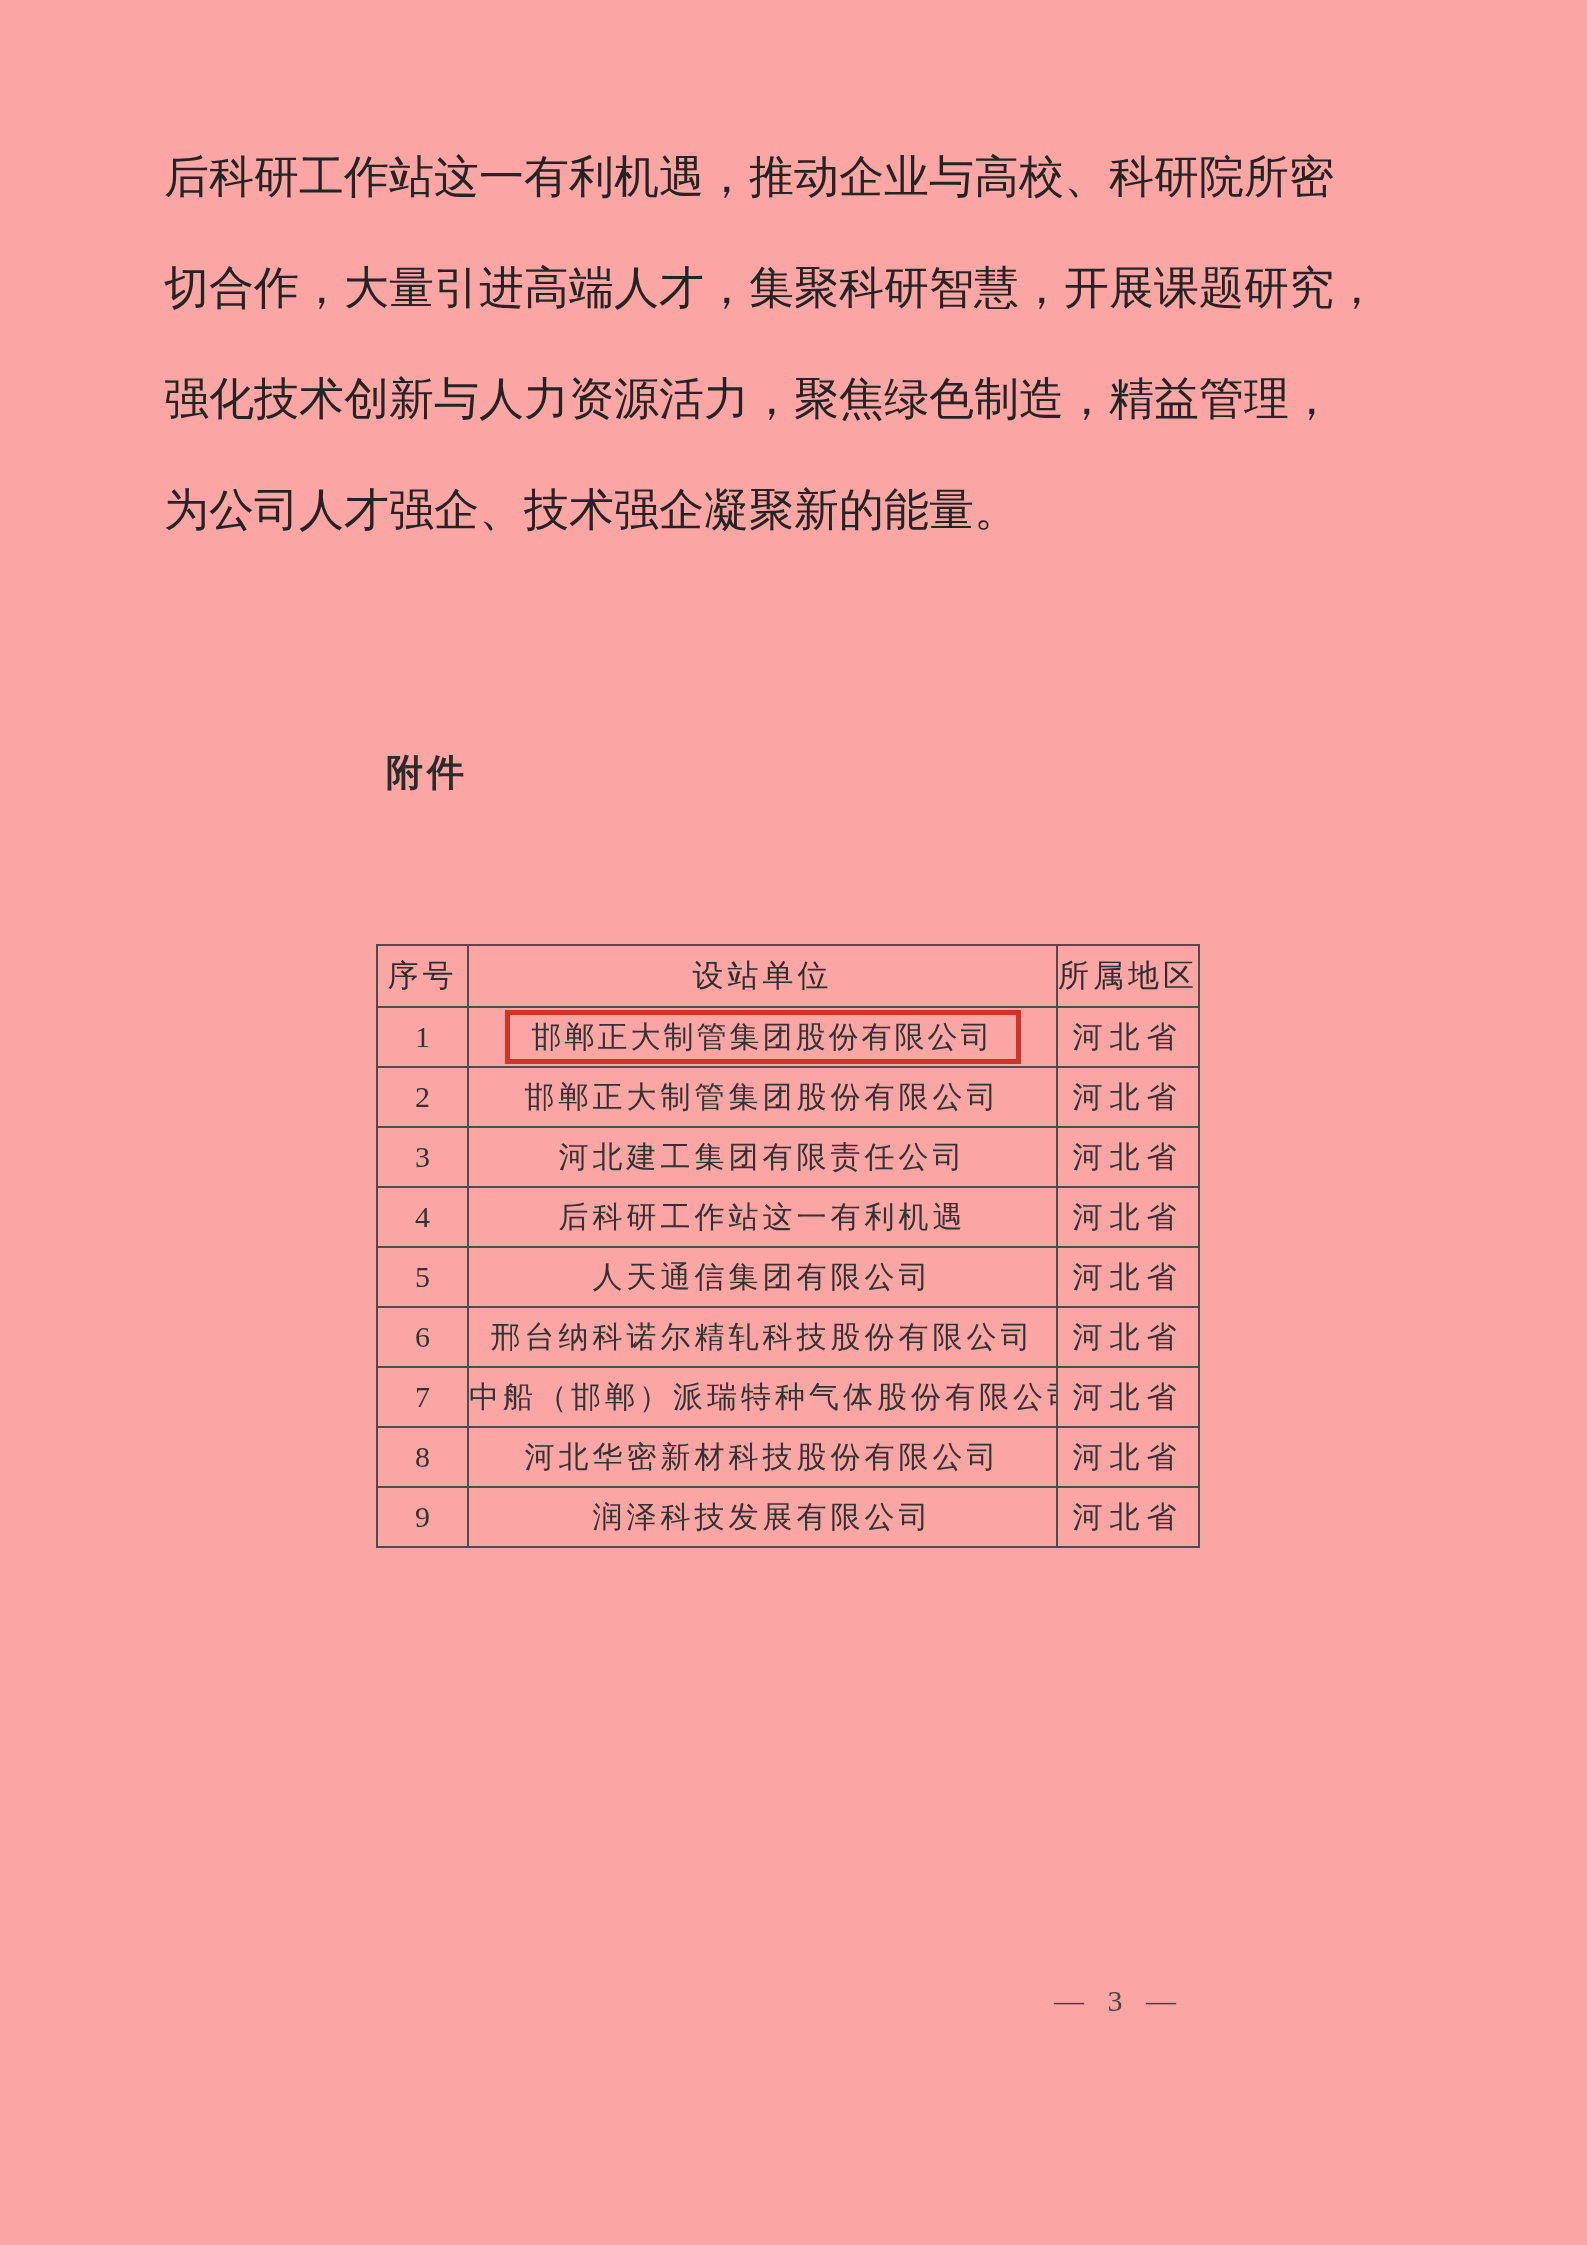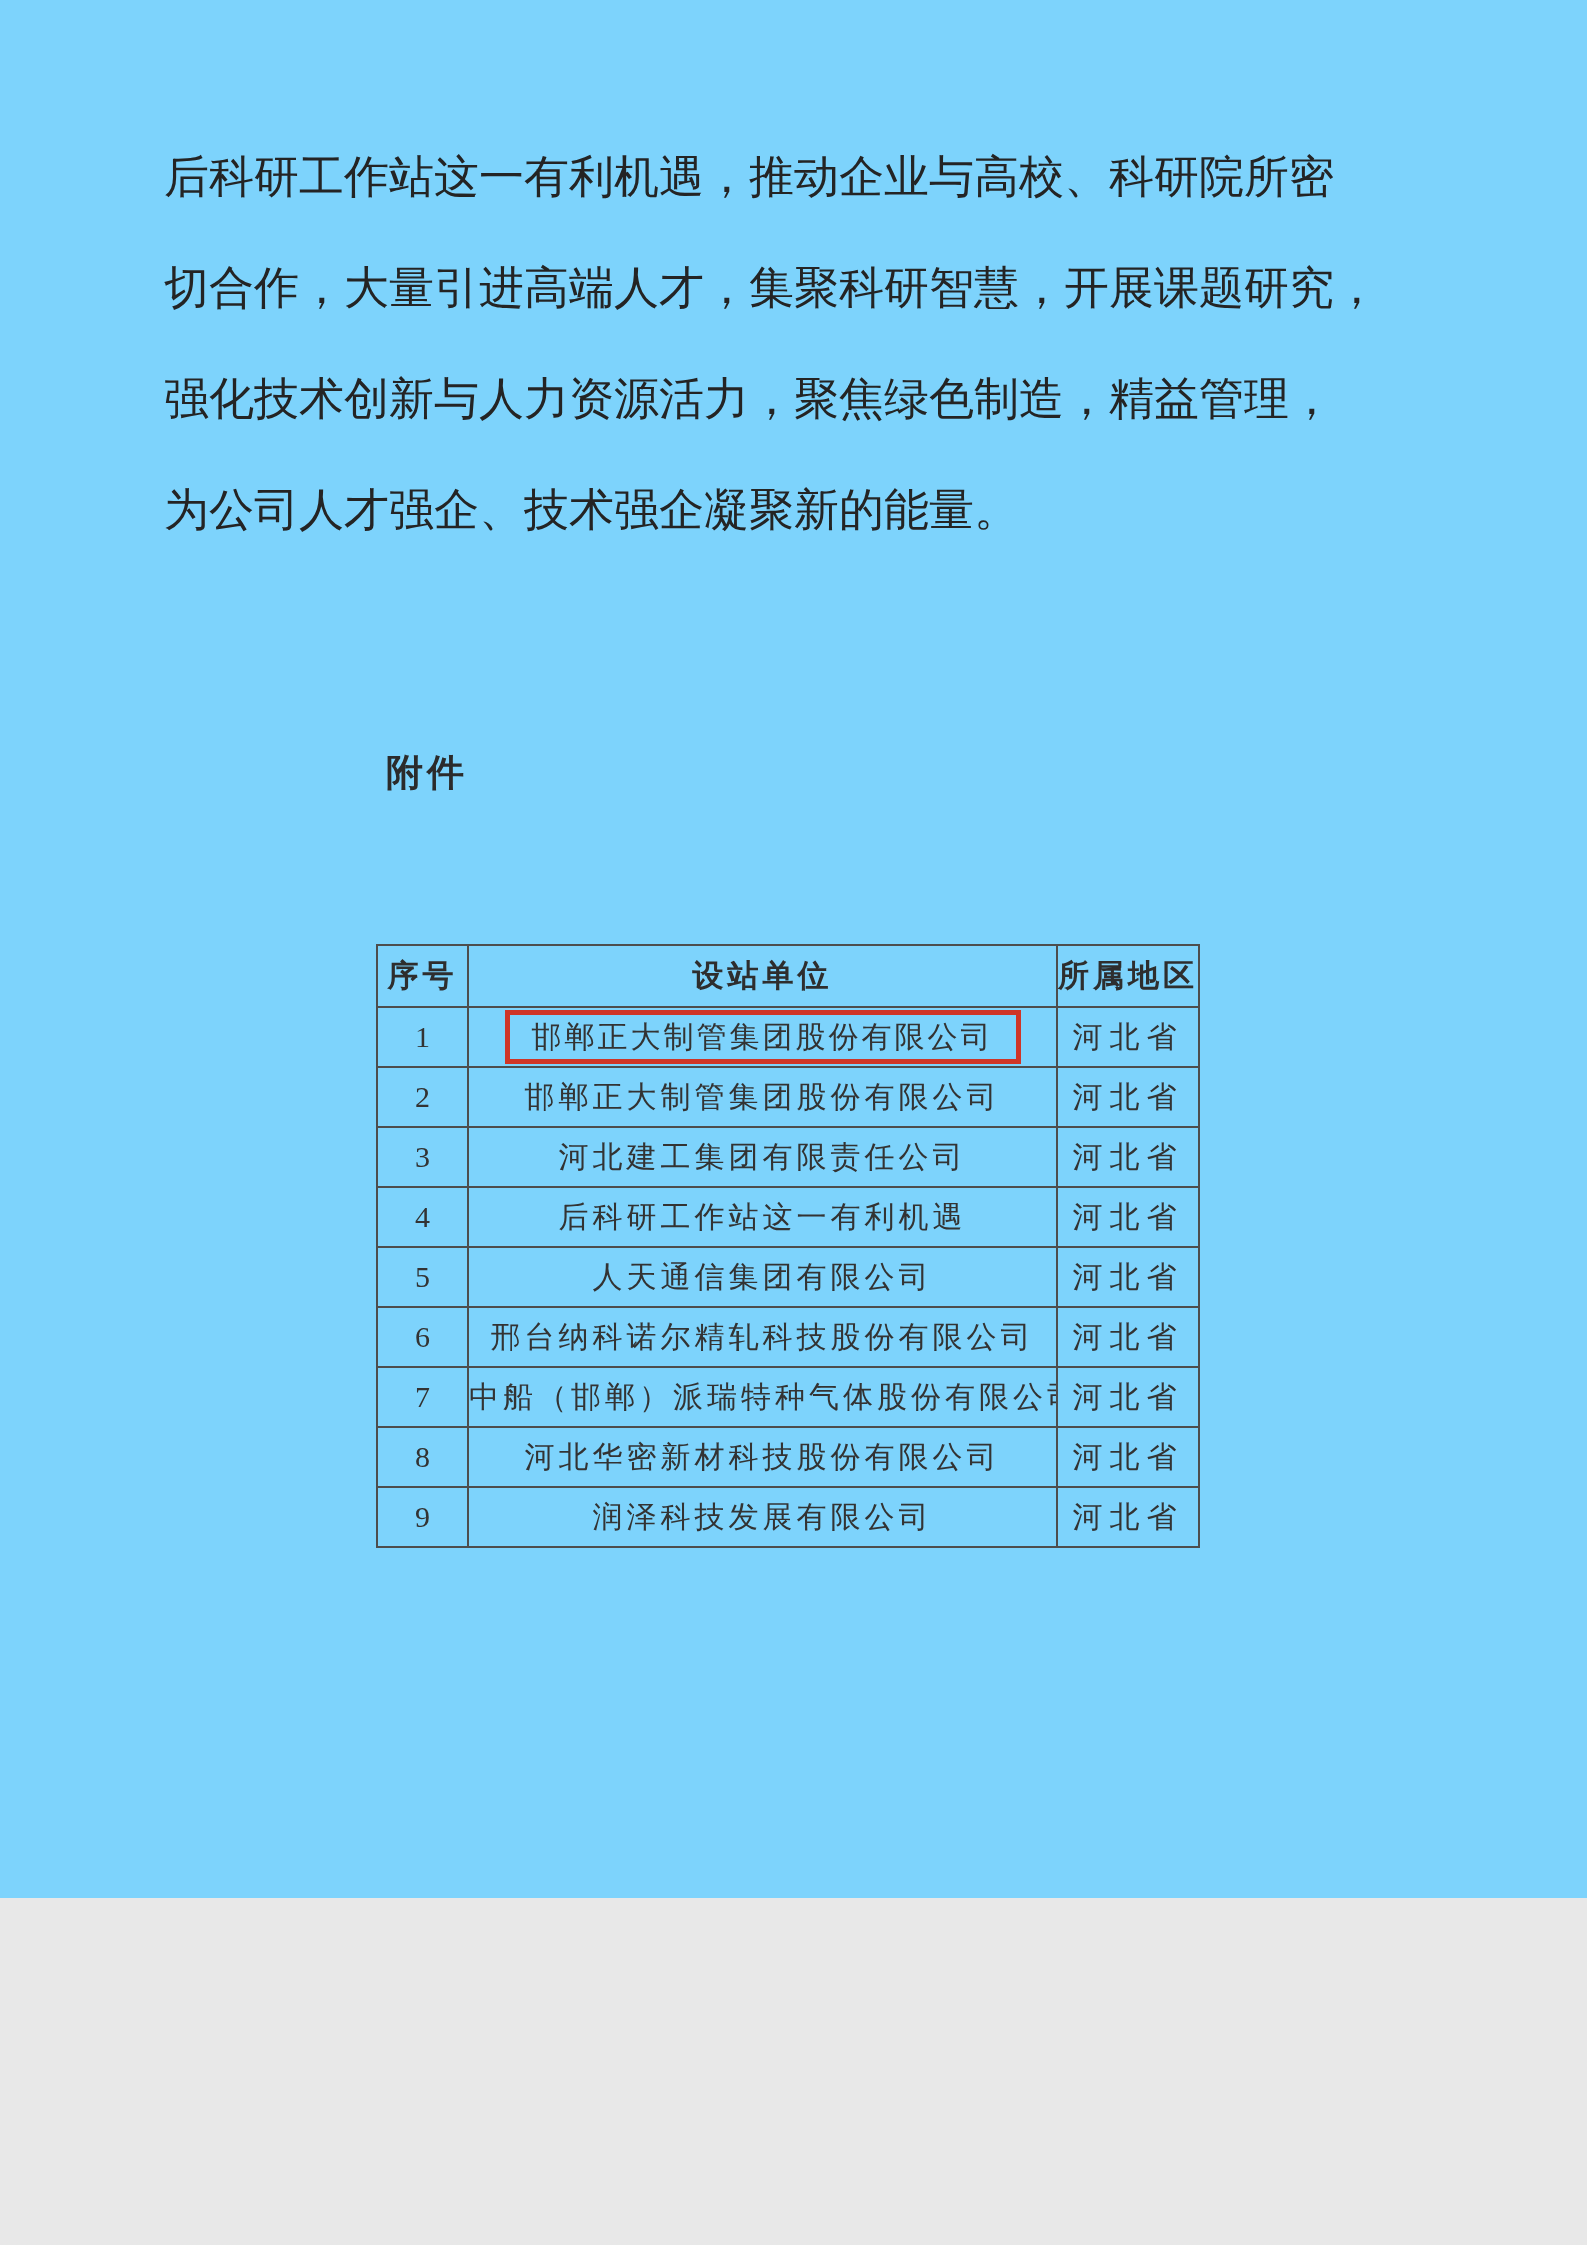--- a/index.html
+++ b/index.html
@@ -2,23 +2,23 @@
 <html><head>
 <meta charset="utf-8">
 <style>
   * { margin: 0; padding: 0; box-sizing: border-box; }
   html, body { background: #e8e8e8; }
   body { font-family: "Liberation Serif", serif; }
 
   .page {
     position: relative;
     width: 1587px;
-    height: 1898px;
+    height: 2245px;
     margin: 0 auto;
-    background: #7dd3fc;
+    background: #fca5a5;
     color: #262626;
     overflow: hidden;
   }
 
   
   .paragraph {
     position: absolute;
     left: 164px;
     top: 122px;
     width: 830px;
@@ -76,21 +76,21 @@
   table.units-table th, table.units-table td {
     border: 2px solid #4d4d4d;
     text-align: center;
     vertical-align: middle;
     overflow: hidden;
     white-space: nowrap;
   }
   table.units-table th {
     height: 62px;
     font-size: 31px;
-    font-weight: 700;
+    font-weight: 400;
     letter-spacing: 4px;
     color: #2e2e2e;
     font-family: "Liberation Sans", sans-serif;
   }
   table.units-table td {
     height: 60px;
     font-size: 30px;
     color: #333333;
   }
   td.cell-no { letter-spacing: 0; font-size: 29px; color: #3a3a3a; }

